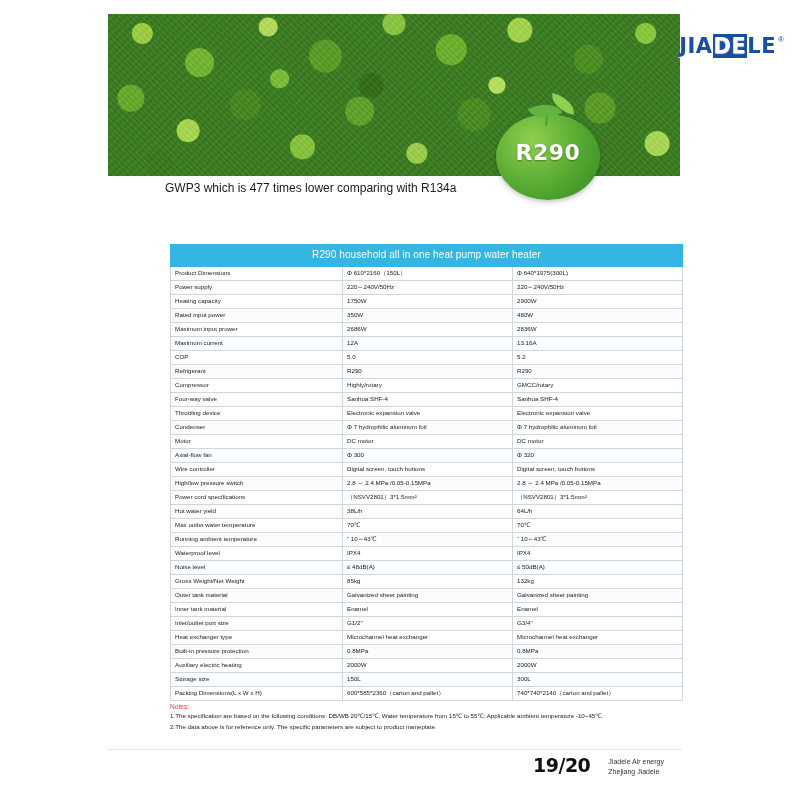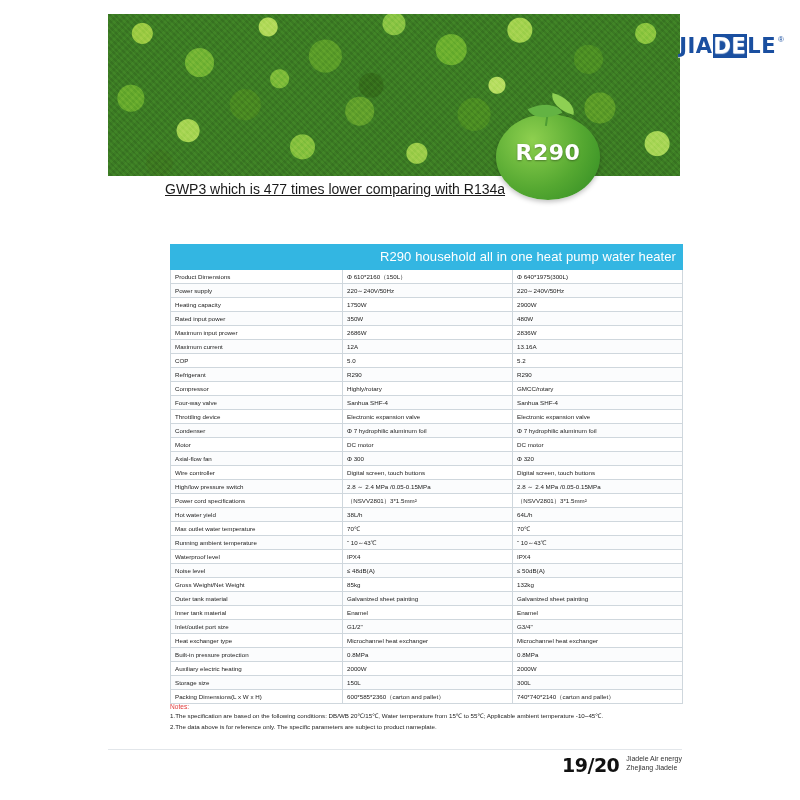--- a/index.html
+++ b/index.html
@@ -151,24 +151,23 @@
   }
 
   
   .captions {
     position: absolute;
     left: 165px; top: 180px;
     width: 520px;
   }
   .captions p {
     margin: 0 0 6px 0;
-    font-size: 14px;
+    font-size: 12px;
     color: #1a1a1a;
     line-height: 1.35;
-    text-decoration: underline;
   }
 
   
   .spec-wrap {
     position: absolute;
     left: 170px; top: 244px;
     width: 512px;
   }
   table.spec {
     width: 512px;
@@ -180,23 +179,23 @@
   table.spec th, table.spec td {
     border: 0.5px solid #cfd7dd;
     padding: 2px 4px;
     line-height: 1.25;
     vertical-align: middle;
     height: 9px;
   }
   table.spec thead th {
     background: #33b6e2;
     color: #ffffff;
-    font-size: 13px;
+    font-size: 10px;
     font-weight: normal;
-    text-align: right;
+    text-align: center;
     padding: 4px 6px;
     border: 0.5px solid #33b6e2;
     letter-spacing: 0.1px;
   }
   .col-label { width: 172px; }
   .col-a { width: 170px; }
   .col-b { width: 170px; }
   td.label { text-align: left; color:#222; }
   td.val { text-align: left; color:#222; }
   tbody tr:nth-child(even) td { background: #fbfcfd; }
@@ -216,24 +215,24 @@
   .notes p {
     margin: 0 0 2px 0;
     font-size: 6.2px;
     color: #222;
     line-height: 1.4;
   }
 
   
   .footer {
     position: absolute;
-    right: 118px; bottom: 24px;
+    right: 136px; bottom: 24px;
     display: flex;
-    align-items: flex-start;
-    gap: 7px;
+    align-items: flex-end;
+    gap: 18px;
   }
   .page-num {
     font-size: 19px;
     font-weight: bold;
     color: #111;
     font-family: "DejaVu Sans", sans-serif;
     letter-spacing: -0.5px;
   }
   .footer-lines span {
     display: block;

